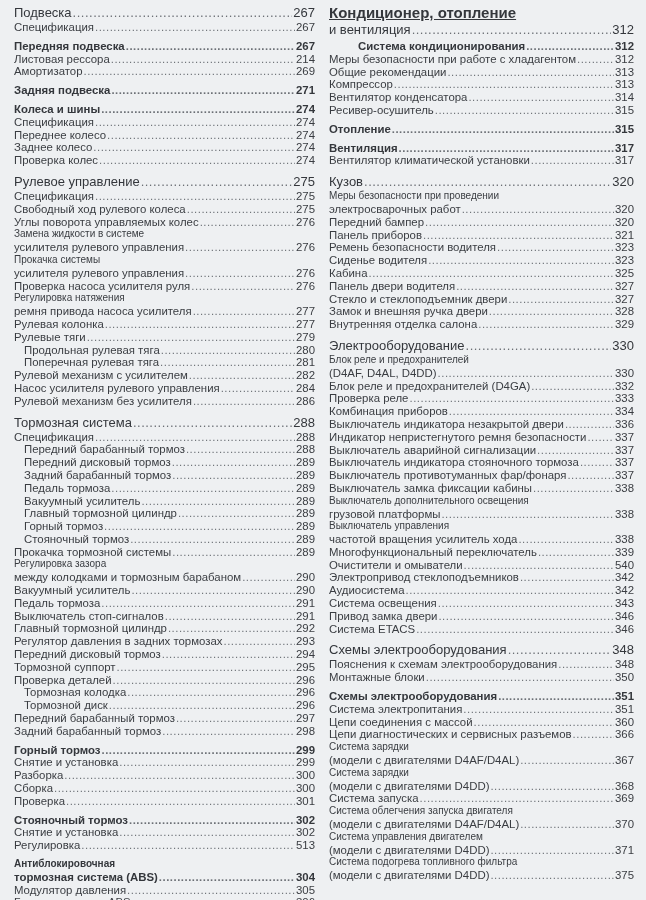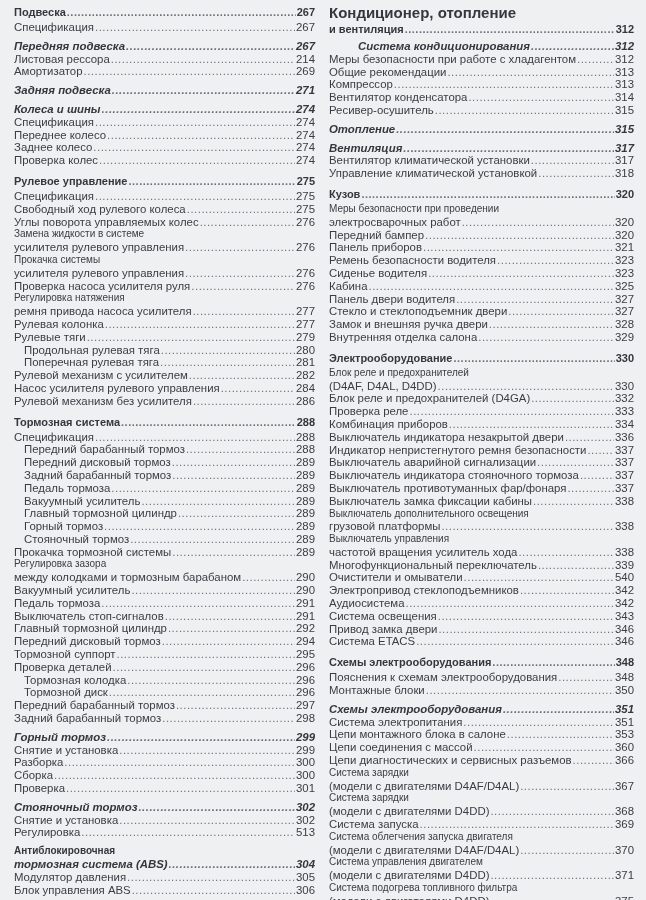--- a/index.html
+++ b/index.html
@@ -13,22 +13,22 @@
   .page { position: absolute; inset: 0; display: flex; }
   .col { position: relative; box-sizing: border-box; }
   .col-left { width: 323px; padding: 4px 8px 0 14px; }
   .col-right { width: 323px; padding: 4px 12px 0 6px; }
   .row { display: flex; align-items: baseline; white-space: nowrap; font-size: 11.4px; line-height: 12.8px; }
   .row .t { flex: 0 0 auto; }
   .row .dots { flex: 1 1 auto; overflow: hidden; margin: 0 1px; color: #6b6f75; letter-spacing: 0.5px; }
   .row .dots::after { content: "........................................................................................................................................................................................"; }
   .row .p { flex: 0 0 auto; }
   .row.sub .t { padding-left: 10px; }
-  .row.h1 { font-size: 11px; font-weight: bold; line-height: 17px; margin-top: 6px; color: #34373c; }
-  .row.h2 { font-weight: bold; margin-top: 6px; color: #34373c; font-style: italic; }
+  .row.h1 { font-size: 13px; font-weight: normal; line-height: 17px; margin-top: 6px; color: #34373c; }
+  .row.h2 { font-weight: bold; margin-top: 6px; color: #34373c; }
   .row.h1.first, .row.h2.first { margin-top: 0; }
   .wrap-line { font-size: 10px; line-height: 12.8px; white-space: nowrap; }
   .wrap-line.h1 { font-size: 15px; font-weight: bold; line-height: 17px; margin-top: 6px; color: #34373c; }
   .wrap-line.h2 { font-weight: bold; margin-top: 6px; color: #34373c; }
   .block { display: block; }
 </style>
 </head>
 <body>
 
 <div class="page">
@@ -326,20 +326,27 @@
       </div>
       <div class="block">
         <div class="row ">
           <span class="t">Главный тормозной цилиндр</span>
           <span class="dots"></span>
           <span class="p">292</span>
         </div>
       </div>
       <div class="block">
         <div class="row ">
+          <span class="t">Регулятор давления в задних тормозах</span>
+          <span class="dots"></span>
+          <span class="p">293</span>
+        </div>
+      </div>
+      <div class="block">
+        <div class="row ">
           <span class="t">Передний дисковый тормоз</span>
           <span class="dots"></span>
           <span class="p">294</span>
         </div>
       </div>
       <div class="block">
         <div class="row ">
           <span class="t">Тормозной суппорт</span>
           <span class="dots"></span>
           <span class="p">295</span>
@@ -454,21 +461,21 @@
       <div class="block">
         <div class="row ">
           <span class="t">Блок управления ABS</span>
           <span class="dots"></span>
           <span class="p">306</span>
         </div>
       </div>
     </div>
   <div class="col col-right" id="col-right">
       <div class="block">
-        <div class="wrap-line h1" style="margin-top: 0px;">Кондиционер, отопление</div>
+        <div class="wrap-line h1" style="margin-top: 0px; text-decoration: underline;">Кондиционер, отопление</div>
         <div class="row h1 first">
           <span class="t">и вентиляция</span>
           <span class="dots"></span>
           <span class="p">312</span>
         </div>
       </div>
       <div class="block">
         <div class="row h2 first" style="margin-top: 2px; margin-left: 29px;">
           <span class="t">Система кондиционирования</span>
           <span class="dots"></span>
@@ -525,27 +532,20 @@
         </div>
       </div>
       <div class="block">
         <div class="row ">
           <span class="t">Вентилятор климатической установки</span>
           <span class="dots"></span>
           <span class="p">317</span>
         </div>
       </div>
       <div class="block">
-        <div class="row ">
-          <span class="t">Управление климатической установкой</span>
-          <span class="dots"></span>
-          <span class="p">318</span>
-        </div>
-      </div>
-      <div class="block">
         <div class="row h1">
           <span class="t">Кузов</span>
           <span class="dots"></span>
           <span class="p">320</span>
         </div>
       </div>
       <div class="block">
         <div class="wrap-line ">Меры безопасности при проведении</div>
         <div class="row  first">
           <span class="t">электросварочных работ</span>
@@ -785,27 +785,20 @@
           <span class="t">Схемы электрооборудования</span>
           <span class="dots"></span>
           <span class="p">351</span>
         </div>
       </div>
       <div class="block">
         <div class="row ">
           <span class="t">Система электропитания</span>
           <span class="dots"></span>
           <span class="p">351</span>
-        </div>
-      </div>
-      <div class="block">
-        <div class="row ">
-          <span class="t">Цепи монтажного блока в салоне</span>
-          <span class="dots"></span>
-          <span class="p">353</span>
         </div>
       </div>
       <div class="block">
         <div class="row ">
           <span class="t">Цепи соединения с массой</span>
           <span class="dots"></span>
           <span class="p">360</span>
         </div>
       </div>
       <div class="block">

